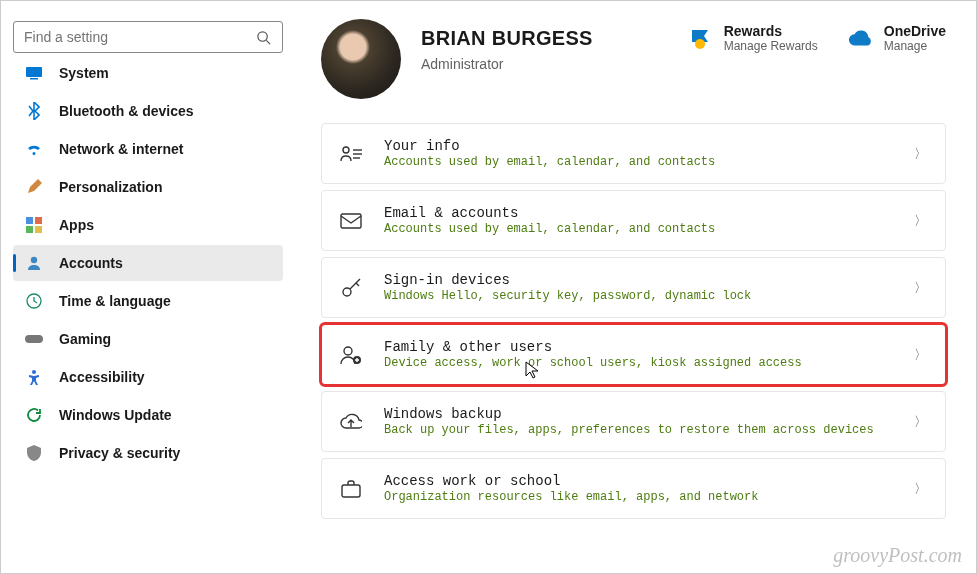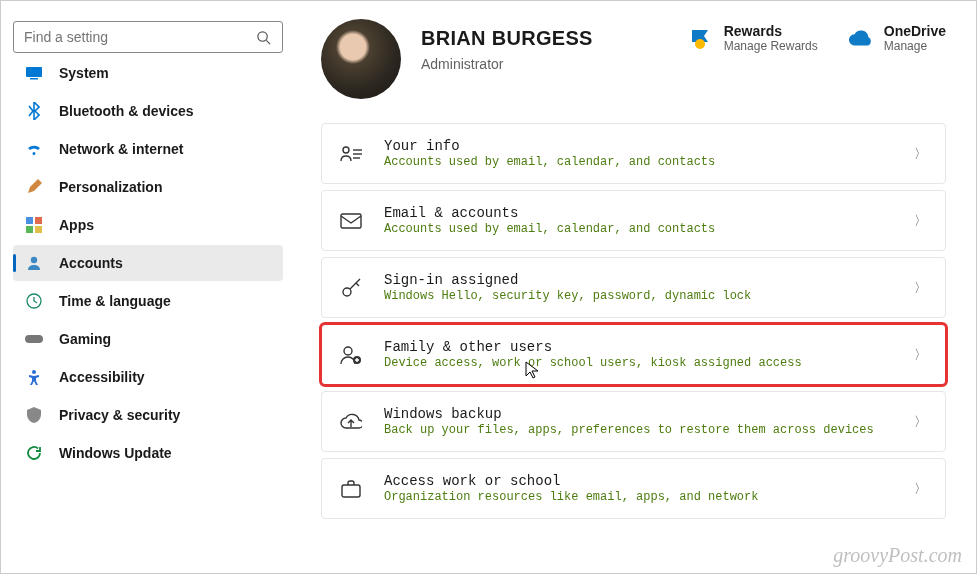--- a/index.html
+++ b/index.html
@@ -167,34 +167,34 @@
         <span class="nav-icon">
             <svg width="16" height="16" viewBox="0 0 16 16" fill="#2a6dd4">
               <circle cx="8" cy="3" r="2"></circle>
               <path d="M3 6l5 1 5-1v2l-3 1v3l2 4h-2l-2-4-2 4H4l2-4V9L3 8z"></path>
             </svg>
           </span>
         <span>Accessibility</span>
       </li>
       <li class="nav-item">
         <span class="nav-icon">
-            <svg width="14" height="16" viewBox="0 0 14 16" fill="#888">
-              <path d="M7 0l7 3v4c0 5-3 8-7 9-4-1-7-4-7-9V3z"></path>
-            </svg>
-          </span>
-        <span>Privacy &amp; security</span>
-      </li>
-      <li class="nav-item">
-        <span class="nav-icon">
             <svg width="16" height="16" viewBox="0 0 16 16" fill="none" stroke="#10893e" stroke-width="1.8">
               <path d="M14 8a6 6 0 11-2-4.5"></path>
               <path d="M14 2v4h-4" fill="none"></path>
             </svg>
           </span>
         <span>Windows Update</span>
+      </li>
+      <li class="nav-item">
+        <span class="nav-icon">
+            <svg width="14" height="16" viewBox="0 0 14 16" fill="#888">
+              <path d="M7 0l7 3v4c0 5-3 8-7 9-4-1-7-4-7-9V3z"></path>
+            </svg>
+          </span>
+        <span>Privacy &amp; security</span>
       </li>
     </ul>
   </aside>
 
   <main class="main">
     <div class="header-row">
       <div class="avatar"></div>
       <div class="user-block">
         <div class="user-name">BRIAN BURGESS</div>
         <div class="user-role">Administrator</div>
@@ -260,21 +260,21 @@
       </div>
 
       <div class="card">
         <span class="card-icon">
             <svg width="22" height="22" viewBox="0 0 22 22" fill="none" stroke="#333" stroke-width="1.4">
               <circle cx="7" cy="15" r="4"></circle>
               <path d="M10 12L20 2M16 6l3 3"></path>
             </svg>
           </span>
         <div class="card-body">
-          <div class="card-title">Sign-in assigned</div>
+          <div class="card-title">Sign-in devices</div>
           <div class="card-sub">Windows Hello, security key, password, dynamic lock</div>
         </div>
         <span class="chevron">〉</span>
       </div>
 
       <div class="card highlight">
         <span class="card-icon">
             <svg width="22" height="20" viewBox="0 0 22 20" fill="none" stroke="#333" stroke-width="1.4">
               <circle cx="8" cy="6" r="4"></circle>
               <path d="M1 19c0-4 3-7 7-7s7 3 7 7"></path>

